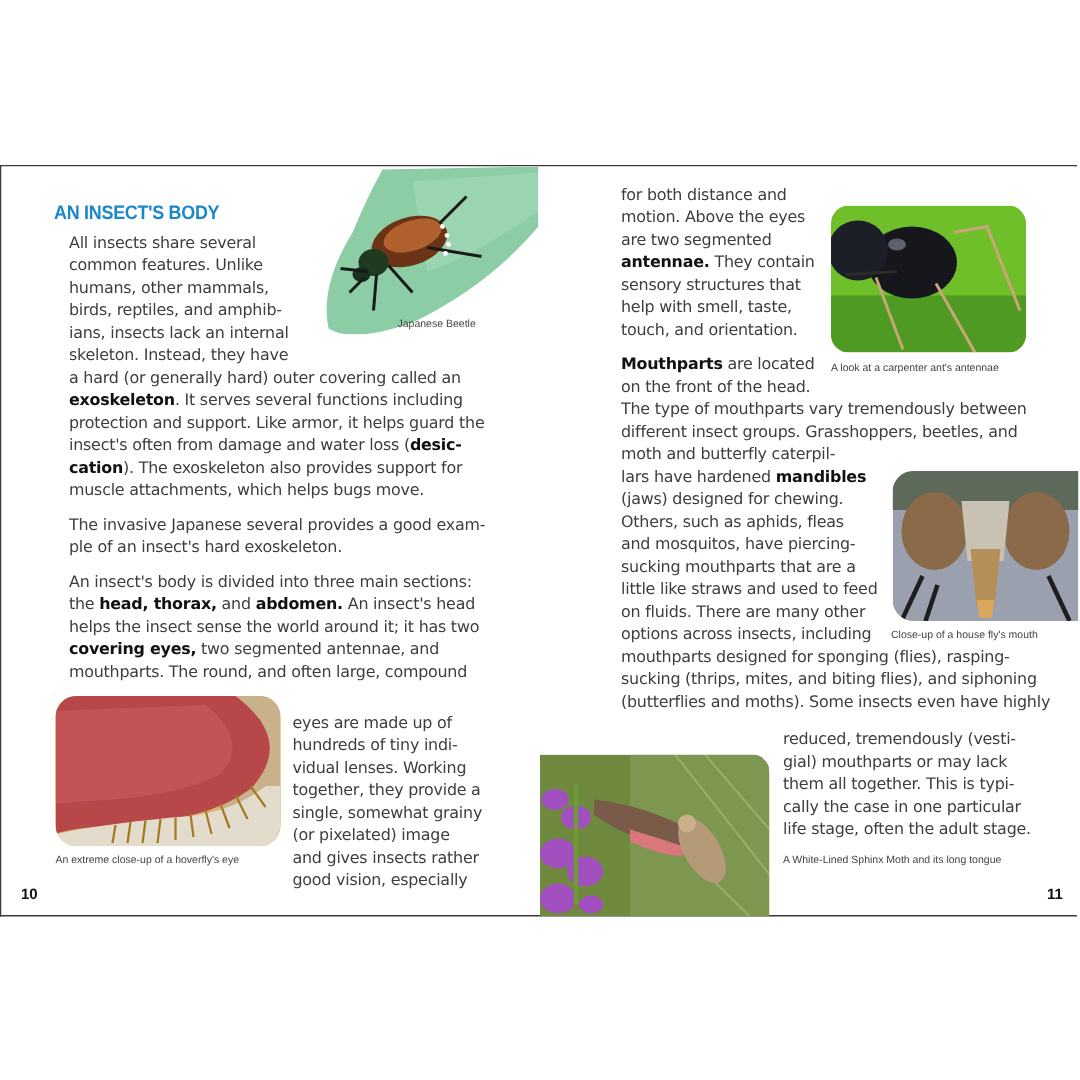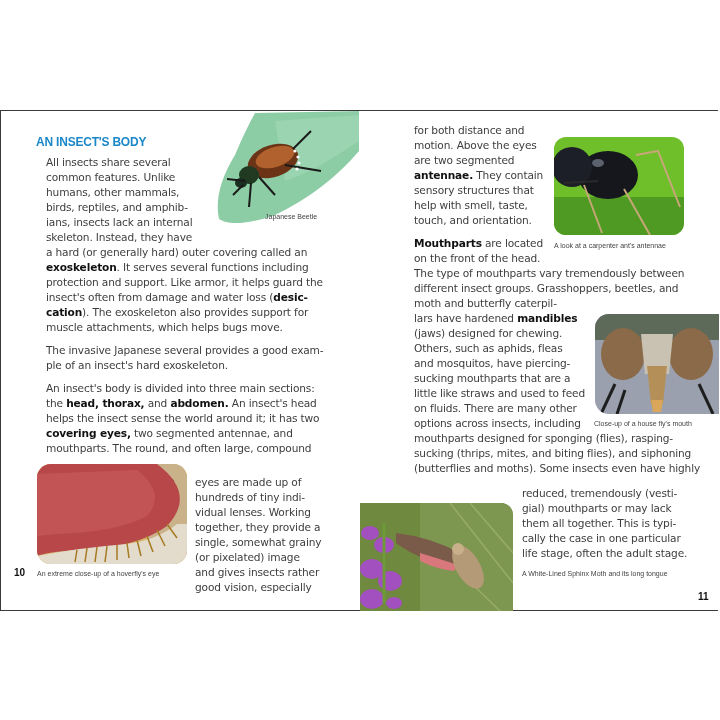--- a/index.html
+++ b/index.html
@@ -108,21 +108,21 @@
             <path d="M90 79 L92 94"></path>
             <path d="M100 76 L104 92"></path>
             <path d="M110 72 L116 88"></path>
           <path d="M120 66 L128 82"></path>
             <path d="M130 60 L140 74"></path>
         </g>
       </svg>
     </div>
     <div class="caption" style="left:36px; top:459px;">An extreme close-up of a hoverfly's eye</div>
 
-    <div class="pnum" style="left:13px; top:456px;">10</div>
+    <div class="pnum" style="left:13px; top:480px;">10</div>
   </div>
 
   <div class="page right">
 
     <div class="txt" style="left:54px; top:12px;">
       <span class="line">for both distance and</span>
       <span class="line">motion. Above the eyes</span>
       <span class="line">are two segmented</span>
       <span class="line"><b>antennae.</b><span> They contain</span></span>
       <span class="line">sensory structures that</span>

